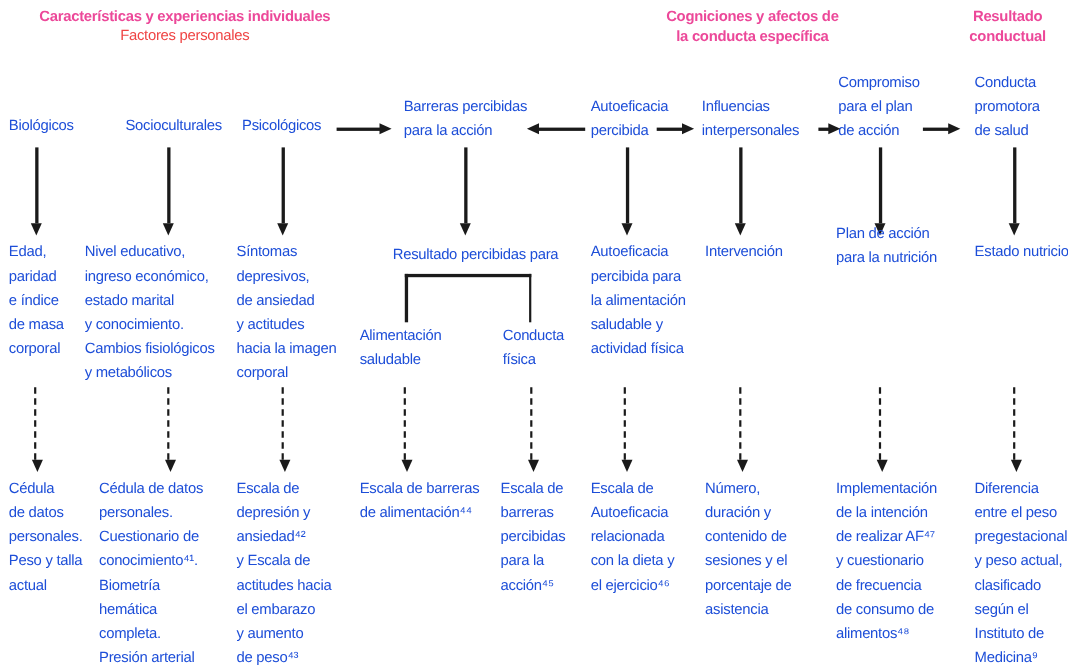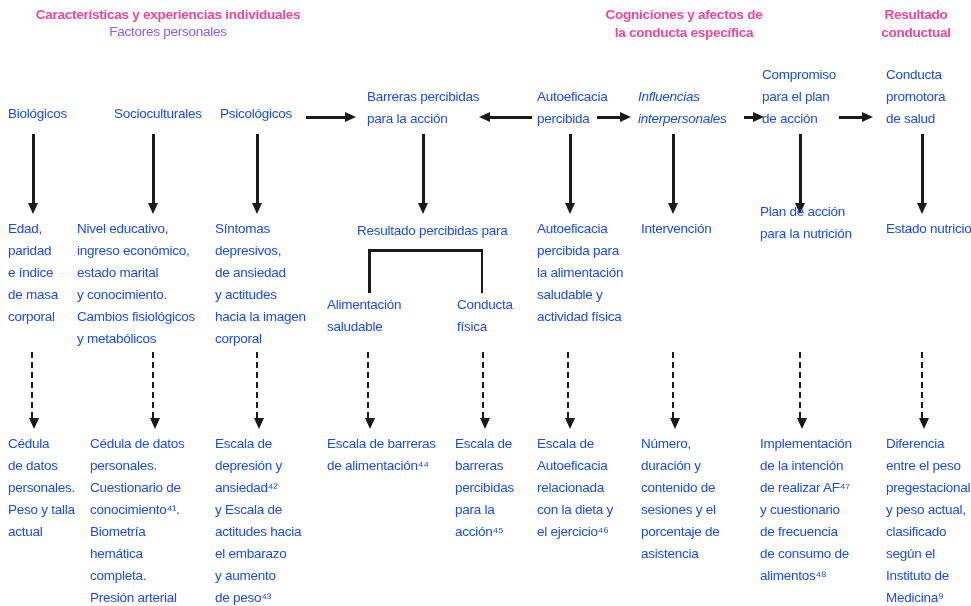--- a/index.html
+++ b/index.html
@@ -30,21 +30,21 @@
     text-align:center;
     color:#ec4899;
   }
   .sub{
     position:absolute;
     font-size:13.5px;
     line-height:18px;
     letter-spacing:-0.25px;
     text-align:center;
     white-space:pre-line;
-    color:#8b5cf6;
+    color:#ef4444;
   }
   
   .av{position:absolute;width:2.5px;background:#1a1a1a;}
   .av::after{
     content:'';position:absolute;left:-3.8px;bottom:-11px;
     border-left:5px solid transparent;border-right:5px solid transparent;
     border-top:11px solid #1a1a1a;
   }
   
   .avd{position:absolute;width:0;border-left:2.5px dashed #1a1a1a;}
@@ -82,21 +82,21 @@
   <div class="hdr" style="left:856px;top:6px;width:120px;">Resultado
 conductual</div>
 
   <div class="t" style="left:8px;top:103px;">Biológicos</div>
   <div class="t" style="left:114px;top:103px;text-align:center;">Socioculturales</div>
   <div class="t" style="left:220px;top:103px;">Psicológicos</div>
   <div class="t" style="left:367px;top:86px;">Barreras percibidas
 para la acción</div>
   <div class="t" style="left:537px;top:86px;">Autoeficacia
 percibida</div>
-  <div class="t" style="left:638px;top:86px;font-style:italic;">Influencias
+  <div class="t" style="left:638px;top:86px;">Influencias
 interpersonales</div>
   <div class="t" style="left:762px;top:64px;">Compromiso
 para el plan
 de acción</div>
   <div class="t" style="left:886px;top:64px;">Conducta
 promotora
 de salud</div>
 
   <div class="ah" style="left:306px;top:116px;width:40px;"></div>
   <div class="ahl" style="left:489px;top:116px;width:43px;"></div>

